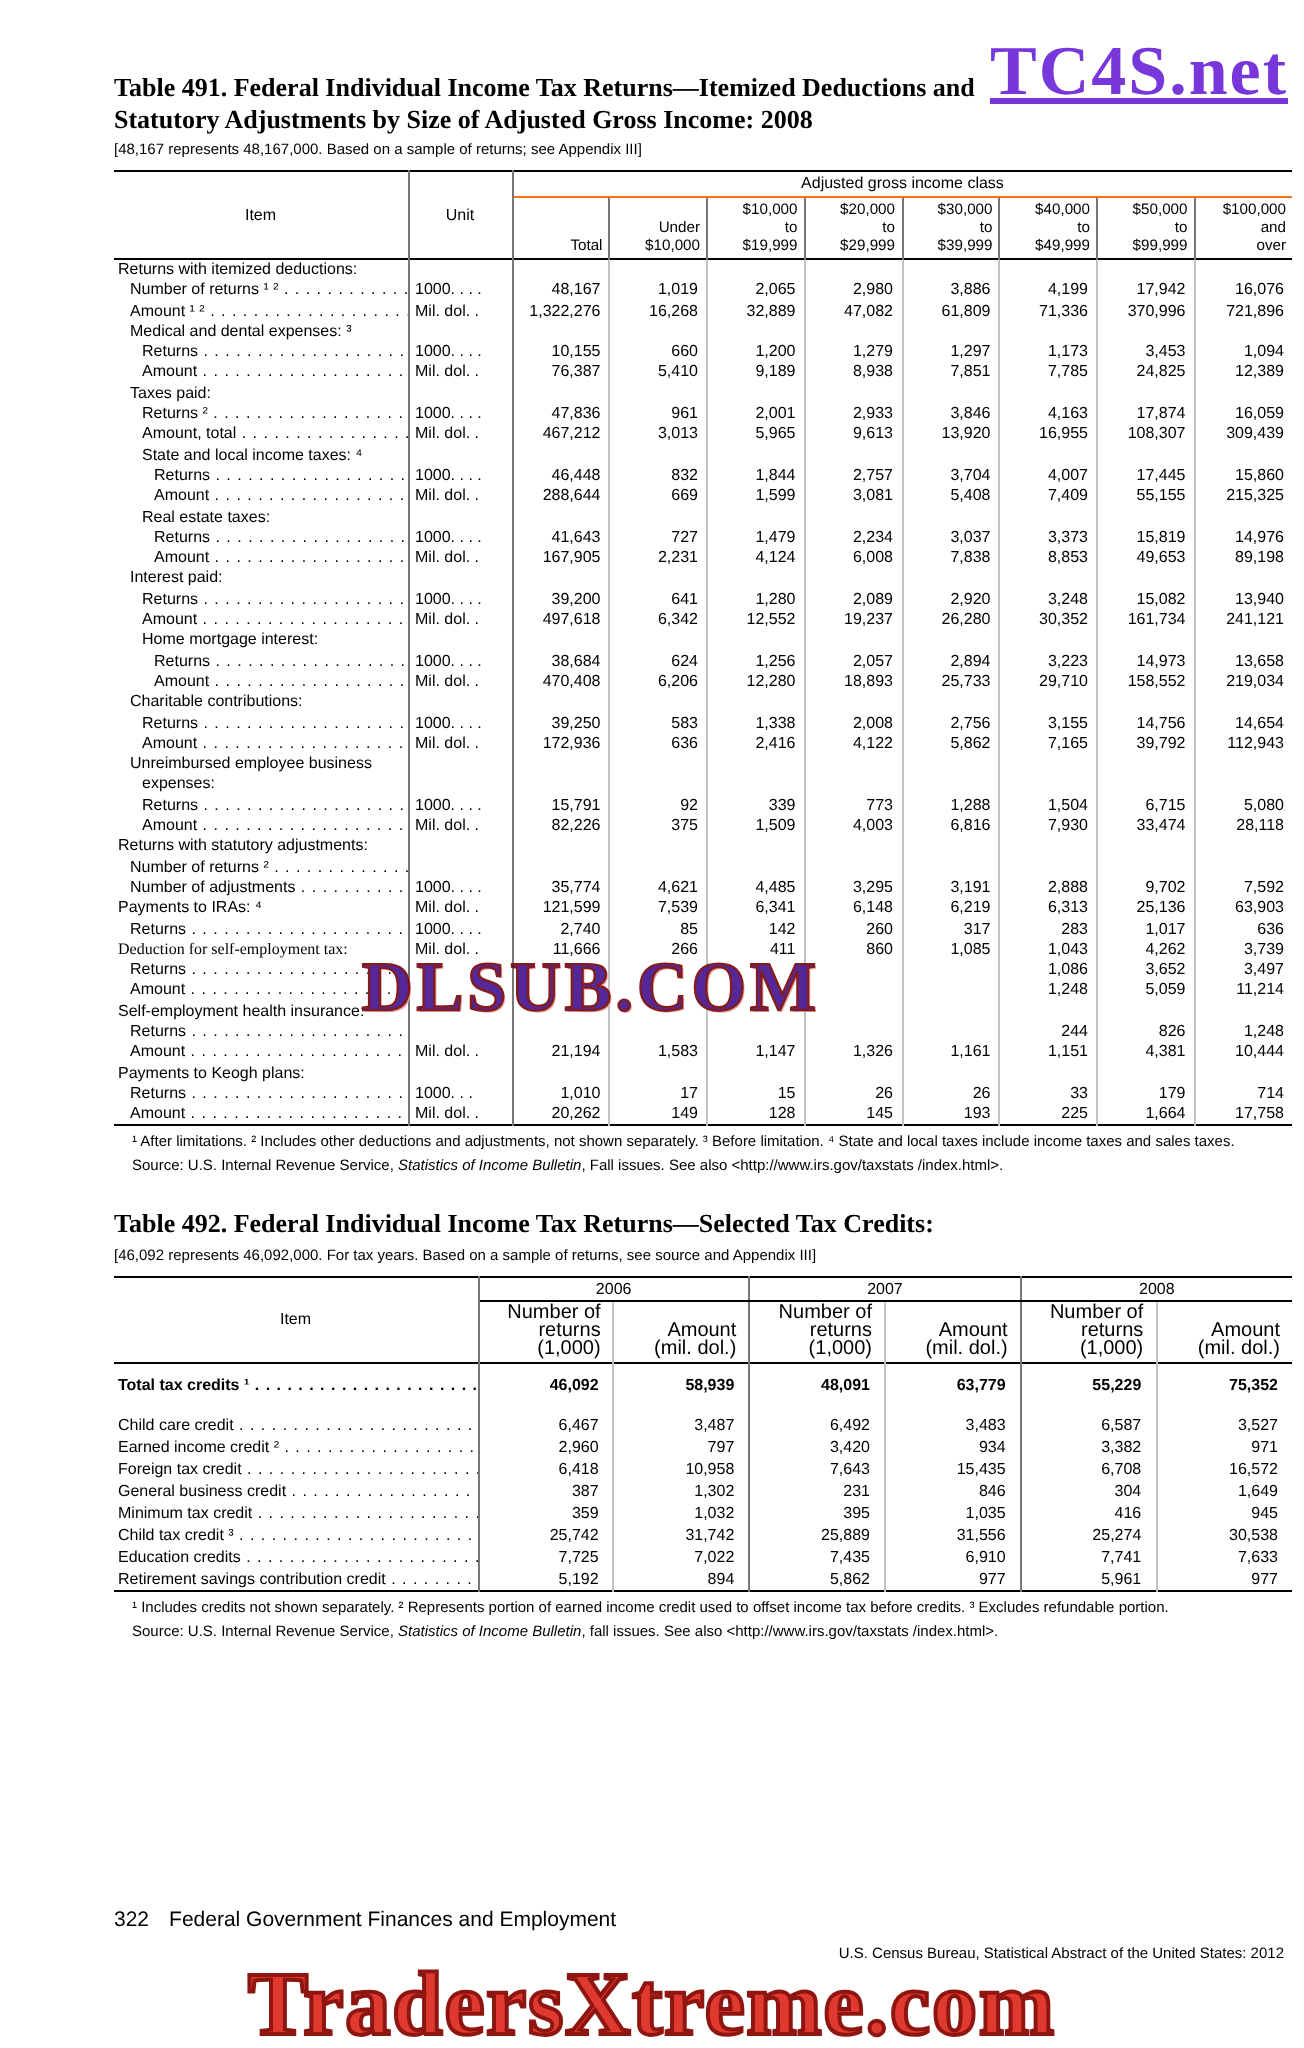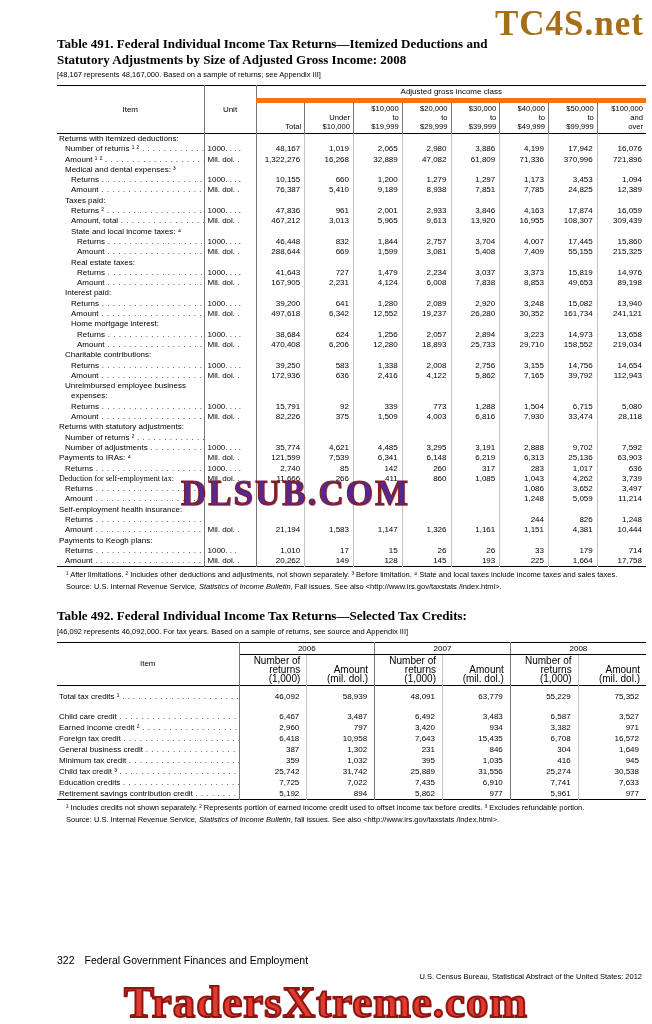--- a/index.html
+++ b/index.html
@@ -16,21 +16,21 @@
 
   
   table{border-collapse:collapse;table-layout:fixed;width:589px;font-size:8px;}
   th,td{font-weight:normal;padding:0 2px;}
 
   
   #t491{margin-top:6px;border-top:1.5px solid #000;border-bottom:1.5px solid #000;}
   #t491 thead{border-bottom:1px solid #000;}
   #t491 .item-h{text-align:center;vertical-align:middle;border-right:1px solid #777;}
   #t491 .unit-h{text-align:center;vertical-align:middle;border-right:1px solid #777;}
-  #t491 .agi-h{text-align:center;border-bottom:5px solid #f97316;padding:1px 0 2px 0;}
+  #t491 .agi-h{text-align:center;border-bottom:1px solid #f97316;padding:1px 0 2px 0;}
   #t491 .colhead{border-left:1px solid #777;text-align:right;vertical-align:bottom;
                  font-size:7.6px;line-height:9px;padding:1px 3px 2px 1px;}
   #t491 .colhead:first-child{border-left:none;}
   #t491 tbody td{line-height:10.3px;vertical-align:bottom;}
   #t491 td.lbl{white-space:nowrap;overflow:hidden;}
   #t491 td.dots .txt::after{content:" . . . . . . . . . . . . . . . . . . . . . . . . . . . . . . . . . . . . . . .";letter-spacing:.5px;color:#000;}
   #t491 td.unit{border-left:1px solid #777;white-space:nowrap;overflow:hidden;padding-left:3px;}
   #t491 td.val{border-left:1px solid #c2c2c2;text-align:right;padding-right:4px;}
   #t491 td.val.first{border-left:1px solid #777;}
 
@@ -45,31 +45,31 @@
   #t492 th.year{text-align:center;border-left:1px solid #777;border-bottom:1px solid #000;padding:1px 0;}
   #t492 th.year:first-of-type{border-left:none;}
   #t492 th.subhead{vertical-align:bottom;text-align:right;font-size:10px;line-height:9px;padding:1px 6px 2px 1px;}
   #t492 th.subhead.ret{border-left:1px solid #777;}
   #t492 th.subhead.amt{border-left:1px solid #c2c2c2;}
   #t492 tbody td{line-height:11px;vertical-align:bottom;}
   #t492 td.lbl{white-space:nowrap;overflow:hidden;}
   #t492 td.dots .txt::after{content:" . . . . . . . . . . . . . . . . . . . . . . . . . . . . . . . . . . . . . . . . . . .";letter-spacing:.5px;}
   #t492 td.val{text-align:right;padding-right:7px;border-left:1px solid #c2c2c2;}
   #t492 td.val.yb{border-left:1px solid #777;}
-  #t492 tr.total td{font-weight:normal;padding-top:5px;padding-bottom:6px;}
+  #t492 tr.total td{font-weight:bold;padding-top:5px;padding-bottom:6px;}
   #t492 tr.total + tr td{padding-top:3px;}
 
   
   #footer-line{position:absolute;left:57px;top:954px;font-size:10.5px;}
   #footer-line #page-num{margin-right:10px;}
   #census-line{position:absolute;right:10px;top:972px;font-size:7.5px;}
 
   
   .wm{position:absolute;font-family:"Liberation Serif",serif;font-weight:bold;white-space:nowrap;z-index:10;}
-  #wm-top{top:4px;right:8px;font-size:35px;letter-spacing:1px;color:#a16207;opacity:.93;}
+  #wm-top{top:16px;right:8px;font-size:35px;letter-spacing:1px;color:#6d28d9;opacity:.93;text-decoration:underline;}
   #wm-mid{top:474px;left:181px;font-size:35px;letter-spacing:2px;color:#4c1d95;
           -webkit-text-stroke:1.2px #7d0f14;text-shadow:1px 1px 0 #e9a8a2;opacity:.95;}
   #wm-bottom{top:976px;left:50%;transform:translateX(-50%);font-size:45px;letter-spacing:1px;
              color:#e03a30;-webkit-text-stroke:2px #8f1510;}
 </style>
 </head>
 <body>
 
 <div class="page">
 

